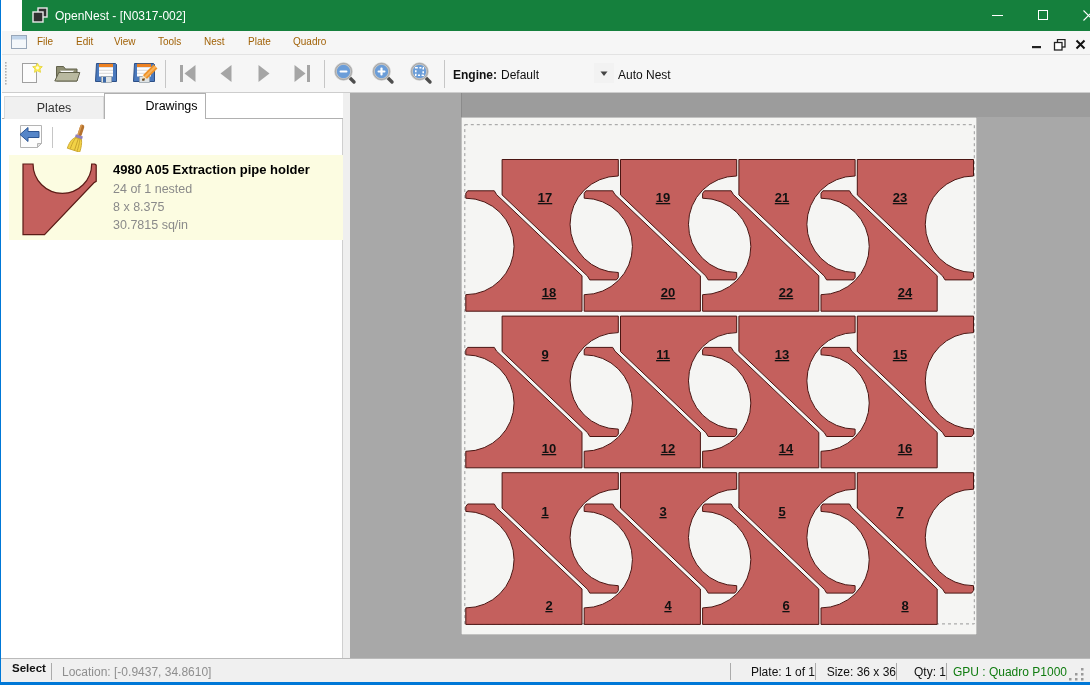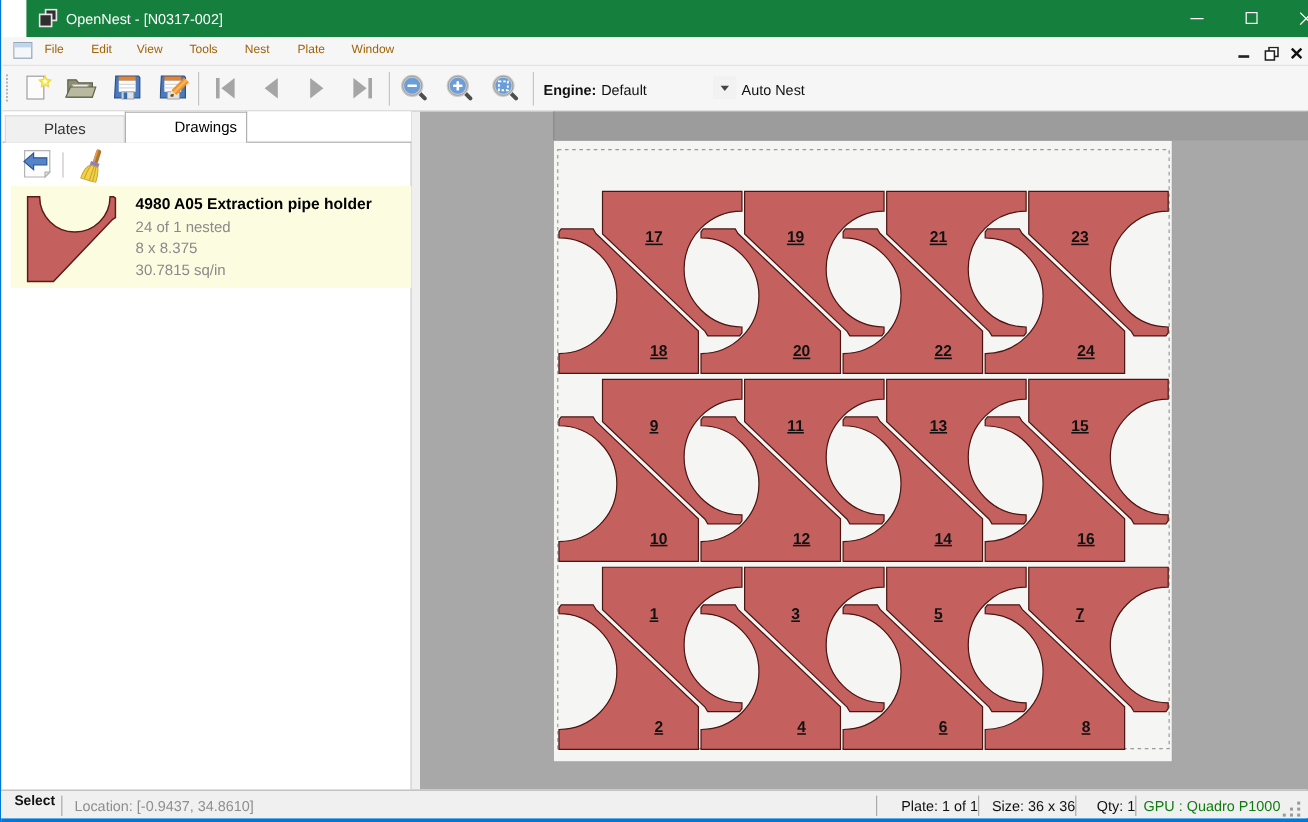--- a/index.html
+++ b/index.html
@@ -60,21 +60,21 @@
   <svg class="abs" style="left:9px;top:4px" width="17" height="16">
     <rect x="0.5" y="0.5" width="15" height="13" fill="#f4f7fa" stroke="#98a6b8"></rect>
     <rect x="1" y="1" width="14" height="3.5" fill="#c0d4ea"></rect>
   </svg>
   <span class="mi" style="left:35px">File</span>
   <span class="mi" style="left:74px">Edit</span>
   <span class="mi" style="left:112px">View</span>
   <span class="mi" style="left:156px">Tools</span>
   <span class="mi" style="left:202px">Nest</span>
   <span class="mi" style="left:246px">Plate</span>
-  <span class="mi" style="left:291px">Window</span>
+  <span class="mi" style="left:291px">Quadro</span>
   <svg class="abs" style="left:1028px;top:8px" width="58" height="12">
     <rect x="2" y="7" width="9" height="2.2" fill="#222"></rect>
     <rect x="27.5" y="0.5" width="7.5" height="7.5" fill="#fff" stroke="#222" stroke-width="1.3"></rect>
     <rect x="24.5" y="3.5" width="7.5" height="7.5" fill="#fff" stroke="#222" stroke-width="1.3"></rect>
     <path d="M46.5,1.5 L54.5,9.5 M54.5,1.5 L46.5,9.5" stroke="#111" stroke-width="2"></path>
   </svg>
 </div>
 
 <div id="toolbar" class="abs">
   <svg class="abs" style="left:2px;top:6px" width="4" height="26">

